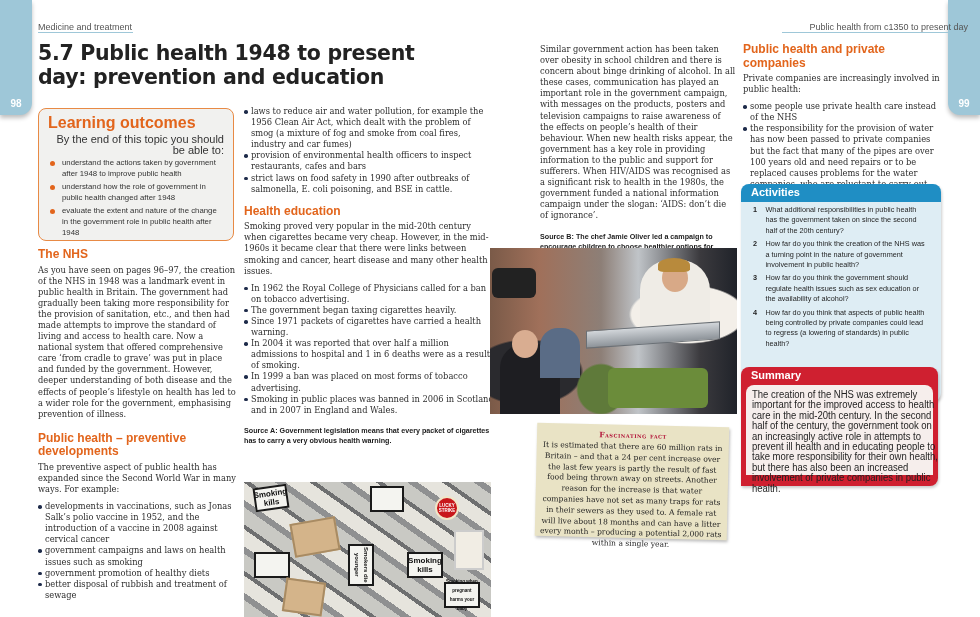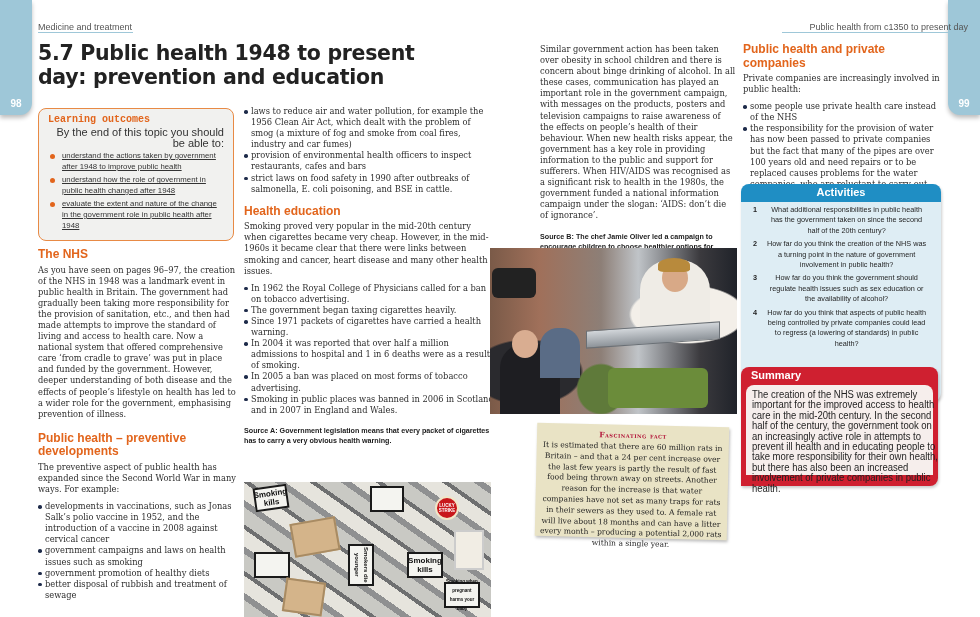--- a/index.html
+++ b/index.html
@@ -42,24 +42,24 @@
   .h2 {
     font-family: "Liberation Sans", sans-serif; font-weight: bold; color: #e2651c;
     font-size: 12px; line-height: 13.5px; margin-bottom: 3px;
   }
 
   
   .lo-box {
     position: absolute; left: 38px; top: 108px; width: 196px; height: 133px;
     border: 1.5px solid #e88a45; border-radius: 8px; background: #f1f1ef; padding: 5px 9px;
   }
-  .lo-title { font-family: Liberation Mono, monospace; font-weight: bold; font-size: 10px; color: #e2651c; margin-bottom: 2px; }
+  .lo-title { font-family: Liberation Sans, sans-serif; font-weight: bold; font-size: 16px; color: #e2651c; margin-bottom: 2px; }
   .lo-intro { font-family: "Liberation Sans", sans-serif; font-size: 11px; line-height: 10.5px; color: #333; margin-bottom: 3px; text-align: right; }
   .lo-list { list-style: none; }
-  .lo-list li { position: relative; padding-left: 14px; font-family: "Liberation Sans", sans-serif; font-size: 7.8px; line-height: 10.6px; color: #333; margin-bottom: 3px; text-decoration: underline; }
+  .lo-list li { position: relative; padding-left: 14px; font-family: "Liberation Sans", sans-serif; font-size: 7.8px; line-height: 10.6px; color: #333; margin-bottom: 3px; }
   .lo-list li::before { content: ""; position: absolute; left: 2px; top: 3px; width: 5px; height: 5px; border-radius: 50%; background: #e2651c; }
 
   .caption { font-family: "Liberation Sans", sans-serif; font-size: 7.8px; line-height: 10px; font-weight: bold; color: #1b1b1b; transform: scaleX(0.92); transform-origin: left; width: 270px; }
   .caption b { font-weight: 900; }
 
   
   .photo { position: absolute; overflow: hidden; }
   .photo-cigs {
     left: 244px; top: 482px; width: 247px; height: 135px;
     background:
@@ -87,21 +87,21 @@
     background: #e9e3c5; box-shadow: 1px 2px 3px rgba(0,0,0,0.25);
     transform: rotate(1.3deg); padding: 6px 5px; text-align: center;
     font-family: "DejaVu Serif", serif;
   }
   .fact-title { font-size: 7.5px; color: #b3163a; font-weight: bold; font-variant: small-caps; letter-spacing: 0.5px; margin-bottom: 2px; }
   .fact-body { font-size: 7.6px; line-height: 10.8px; color: #1e1e1e; }
 
   
   .act-box {
     position: absolute; left: 741px; top: 184px; width: 200px; height: 217px;
-    background: #deedf4; border-radius: 8px 8px 8px 0; box-shadow: 1px 2px 3px rgba(0,0,0,0.2); text-align: center;
+    background: #deedf4; border-radius: 8px 8px 8px 0; box-shadow: 1px 2px 3px rgba(0,0,0,0.2);
   }
   .act-head { height: 18px; background: #1f8ec4; border-radius: 8px 8px 0 0; padding: 2px 10px; font-family: "Liberation Sans", sans-serif; font-weight: bold; font-size: 11px; color: #fff; }
   .act-list { list-style: none; padding: 3px 6px 0 12px; }
   .act-list li { position: relative; padding-left: 13px; font-family: "Liberation Sans", sans-serif; font-size: 7.6px; line-height: 10.4px; color: #1f1f1f; margin-bottom: 3px; transform: scaleX(0.96); transform-origin: left; }
   .act-num { position: absolute; left: 0; top: 0; font-weight: bold; }
 
   
   .sum-box {
     position: absolute; left: 741px; top: 367px; width: 197px; height: 119px;
     background: #cf2030; border-radius: 8px 8px 8px 0; padding: 0 0 7px 0; box-shadow: 1px 2px 3px rgba(0,0,0,0.2);
@@ -157,21 +157,21 @@
     <li>provision of environmental health officers to inspect restaurants, cafes and bars</li>
     <li>strict laws on food safety in 1990 after outbreaks of salmonella, E. coli poisoning, and BSE in cattle.</li>
   </ul>
   <div class="h2" style="margin-top:10px;">Health education</div>
   <p>Smoking proved very popular in the mid-20th century when cigarettes became very cheap. However, in the mid-1960s it became clear that there were links between smoking and cancer, heart disease and many other health issues.</p>
   <ul>
     <li>In 1962 the Royal College of Physicians called for a ban on tobacco advertising.</li>
     <li>The government began taxing cigarettes heavily.</li>
     <li>Since 1971 packets of cigarettes have carried a health warning.</li>
     <li>In 2004 it was reported that over half a million admissions to hospital and 1 in 6 deaths were as a result of smoking.</li>
-    <li>In 2005 a ban was placed on most forms of tobacco advertising.</li>
+    <li>In 1999 a ban was placed on most forms of tobacco advertising.</li>
     <li>Smoking in public places was banned in 2006 in Scotland and in 2007 in England and Wales.</li>
   </ul>
   <div class="caption" style="margin-top:10px;">
     <b>Source A:</b>
     <span>Government legislation means that every packet of cigarettes has to carry a very obvious health warning.</span>
   </div>
 </div>
 
 <div class="photo photo-cigs">
   <div class="pack" style="left:10px; top:4px; width:34px; height:24px; transform:rotate(-8deg);">Smoking kills</div>

